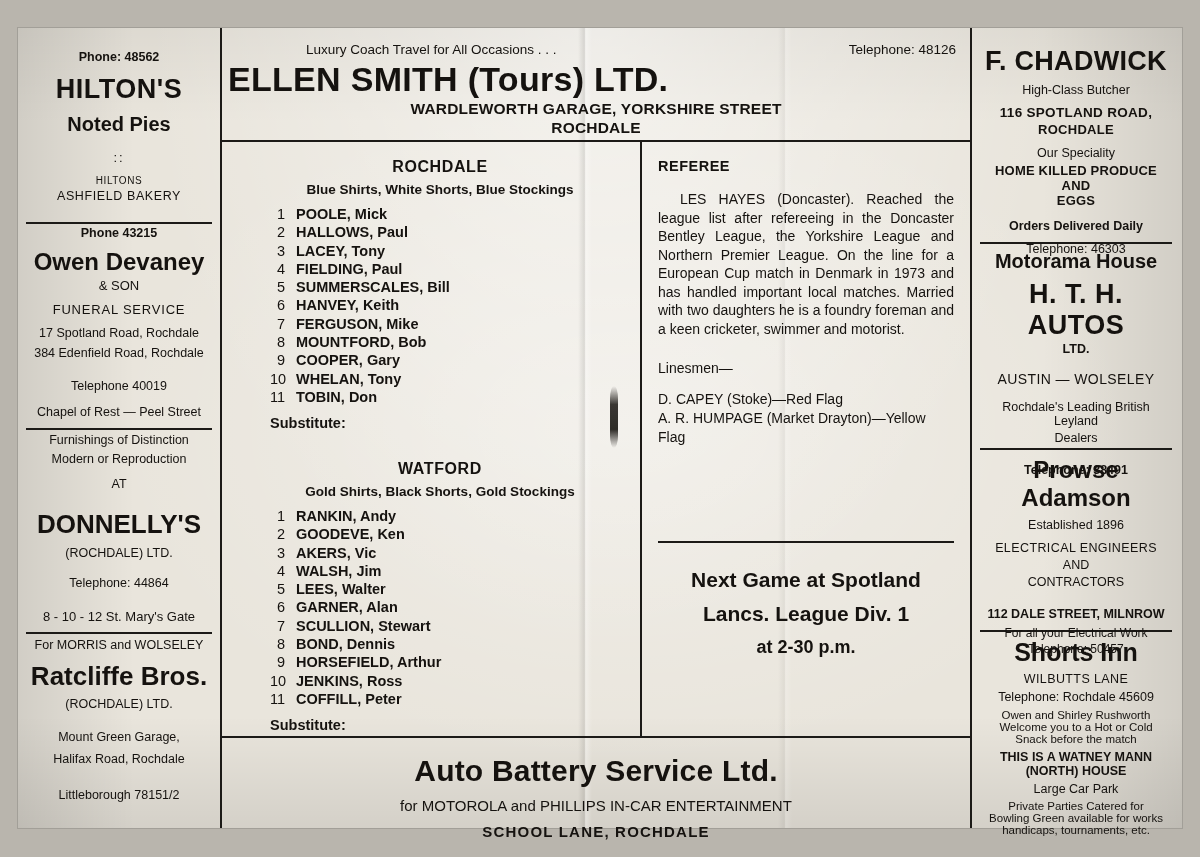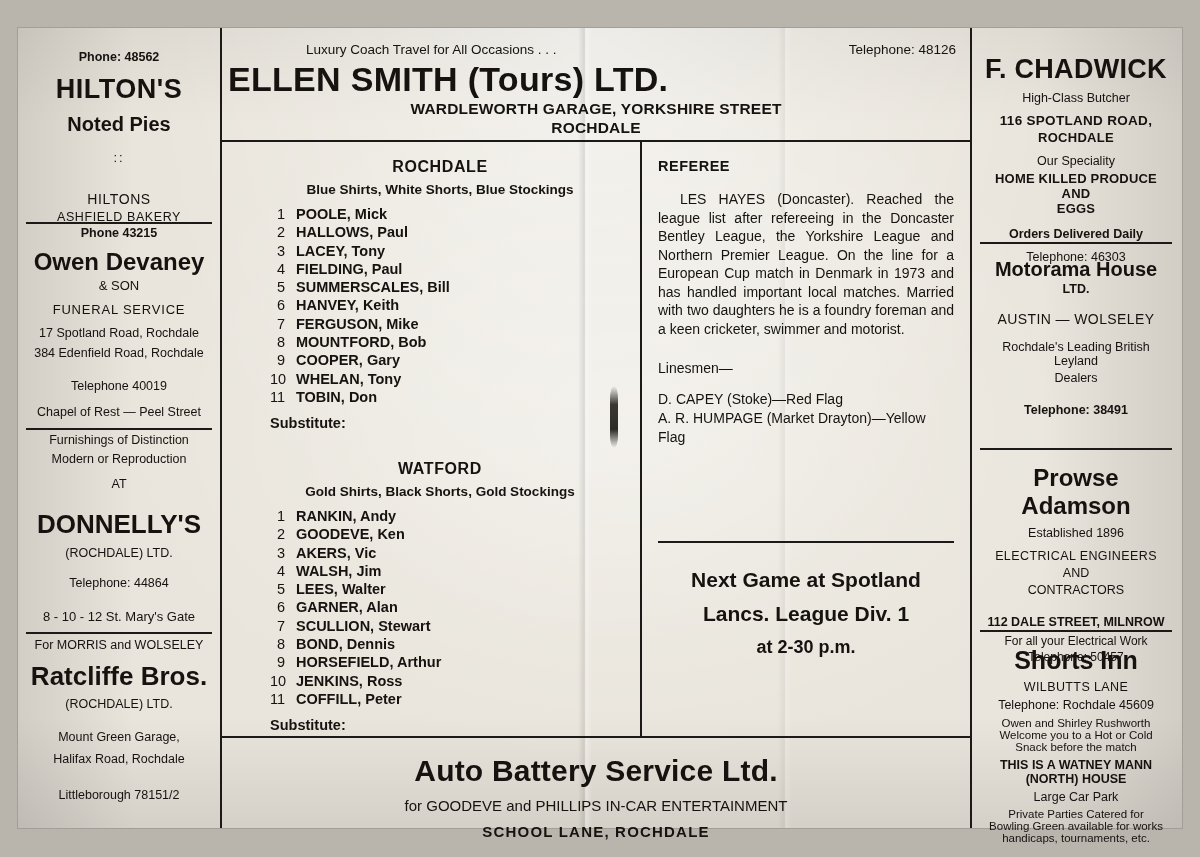--- a/index.html
+++ b/index.html
@@ -51,21 +51,21 @@
   .col { position: absolute; box-sizing: border-box; }
 
   .ad { position: absolute; width: 100%; text-align: center; box-sizing: border-box; }
 
   
   #ad-hiltons { top: 22px; }
   #ad-hiltons .phone { font-size: 12.5px; font-weight: bold; }
   #ad-hiltons .name { font-size: 27px; font-weight: bold; margin-top: 10px; letter-spacing: .5px;}
   #ad-hiltons .sub { font-size: 20px; font-weight: bold; margin-top: 8px; }
   #ad-hiltons .dots { font-size: 13px; margin-top: 14px; letter-spacing: 2px;}
-  #ad-hiltons .l1 { font-size: 14px; margin-top: 26px; letter-spacing: .6px;}
+  #ad-hiltons .l1 { font-size: 10px; margin-top: 10px; letter-spacing: .6px;}
   #ad-hiltons .l2 { font-size: 12.5px; margin-top: 3px; letter-spacing: .6px;}
 
   #ad-devaney { top: 198px; }
   #ad-devaney .phone { font-size: 12.5px; font-weight: bold; }
   #ad-devaney .name { font-size: 24px; font-weight: bold; margin-top: 8px; }
   #ad-devaney .son { font-size: 13px; margin-top: 2px; }
   #ad-devaney .svc { font-size: 13px; margin-top: 9px; letter-spacing: .8px;}
   #ad-devaney .addr { font-size: 12.5px; margin-top: 9px; }
   #ad-devaney .addr2 { font-size: 12.5px; margin-top: 6px; }
   #ad-devaney .tel { font-size: 12.5px; margin-top: 19px; }
@@ -370,41 +370,42 @@
     <div id="nextgame" style="position:static;">
       <div class="n1">Next Game at Spotland</div>
       <div class="n2">Lancs. League Div. 1</div>
       <div class="n5">at 2-30 p.m.</div>
     </div>
   </div>
 
   <div class="col" style="left:210px; top:712px; width:736px; height:88px;">
     <div id="ad-auto" style="position:static; padding-top:14px;">
       <div class="name">Auto Battery Service Ltd.</div>
-      <div class="l1">for GOODEVE and PHILLIPS IN-CAR ENTERTAINMENT</div>
+      <div class="l1">for MOTOROLA and PHILLIPS IN-CAR ENTERTAINMENT</div>
       <div class="l2">SCHOOL  LANE,  ROCHDALE</div>
     </div>
   </div>
 
-  <div class="col" style="left:962px; top:8px; width:192px; height:656px;">
+  <div class="col" style="left:962px; top:0; width:192px; height:656px;">
 
     <div class="ad" id="ad-chadwick">
       <div class="name">F. CHADWICK</div>
       <div class="l">High-Class Butcher</div>
       <div class="addr">116 SPOTLAND ROAD,</div>
       <div class="addr2">ROCHDALE</div>
       <div class="spec">Our Speciality</div>
       <div class="prod">HOME KILLED PRODUCE AND</div>
       <div class="prod2">EGGS</div>
       <div class="ord">Orders Delivered Daily</div>
       <div class="tel">Telephone:  46303</div>
     </div>
 
     <div class="ad" id="ad-hth">
       <div class="house">Motorama House</div>
+      <div class="name">H. T. H. AUTOS</div>
       <div class="ltd">LTD.</div>
       <div class="marques">AUSTIN — WOLSELEY</div>
       <div class="lead">Rochdale's Leading British Leyland</div>
       <div class="lead2">Dealers</div>
       <div class="tel">Telephone:  38491</div>
     </div>
 
     <div class="ad" id="ad-prowse">
       <div class="name">Prowse Adamson</div>
       <div class="est">Established 1896</div>

